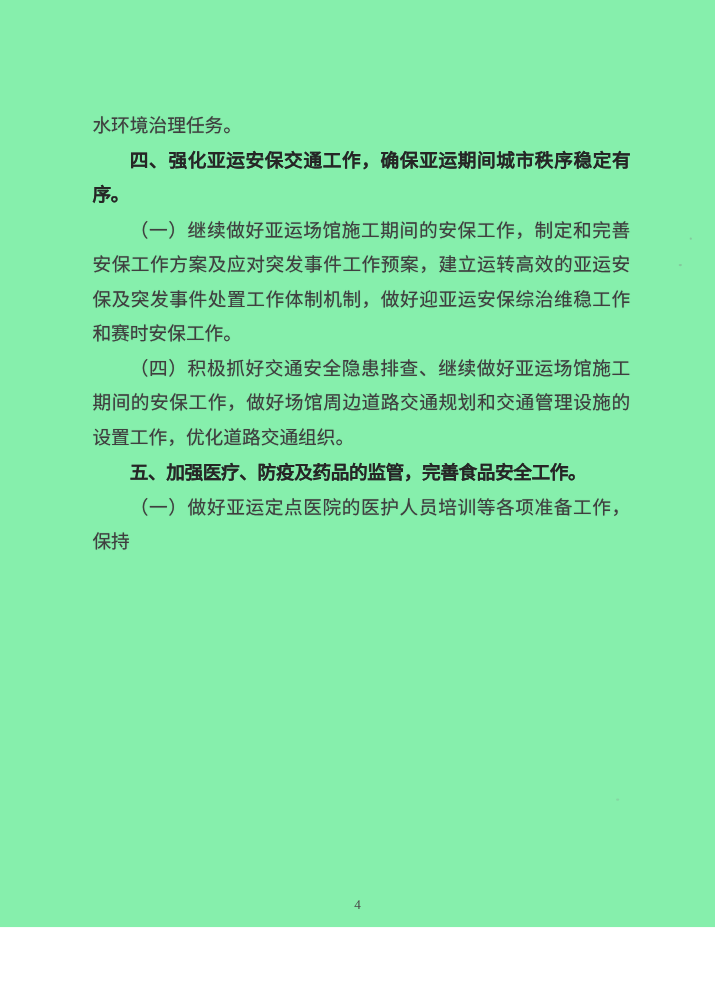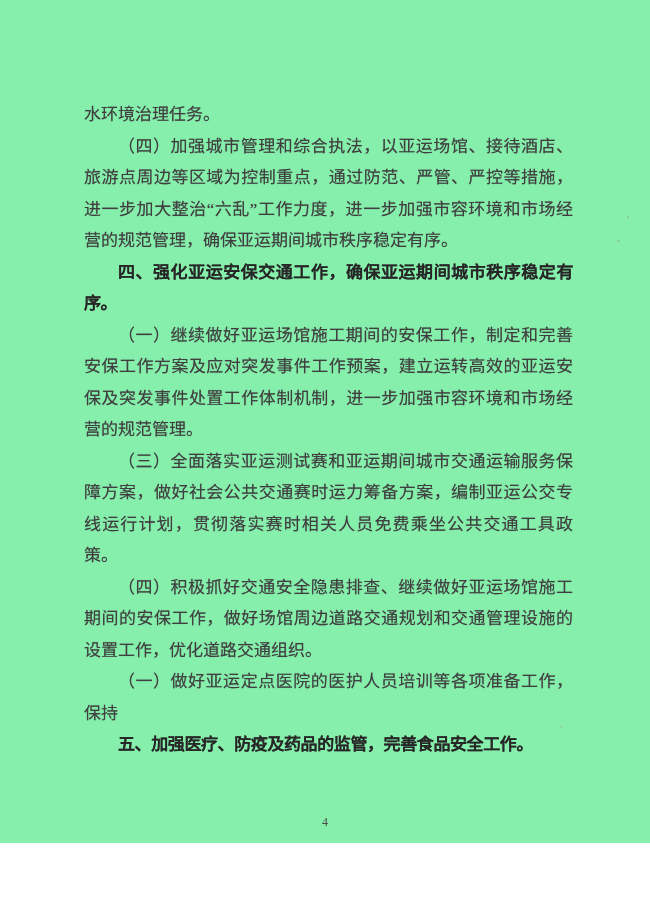--- a/index.html
+++ b/index.html
@@ -60,34 +60,32 @@
   .speck-3 { left: 560px; top: 726px; width: 3px; height: 2px; background: rgba(130,130,130,0.22); }
 </style>
 </head>
 <body>
 
 <div class="page">
 
   <div class="content">
     <p class="para first-line">水环境治理任务。</p>
 
-    <p class="para">（四）加强城市管理和综合执法，以亚运场馆、接待酒店、旅游点周边等区域为控制重点，通过防范、严管、严控等措施，进一步加大整治“六乱”工作力度，进一步加强市容环境和市场经营的规范管理，确保亚运期间城市秩序稳定有序。</p>
 
     <p class="para heading">四、强化亚运安保交通工作，确保亚运期间城市秩序稳定有序。</p>
 
-    <p class="para">（一）继续做好亚运场馆施工期间的安保工作，制定和完善安保工作方案及应对突发事件工作预案，建立运转高效的亚运安保及突发事件处置工作体制机制，进一步加强市容环境和市场经营的规范管理。</p>
+    <p class="para">（一）继续做好亚运场馆施工期间的安保工作，制定和完善安保工作方案及应对突发事件工作预案，建立运转高效的亚运安保及突发事件处置工作体制机制，做好迎亚运安保综治维稳工作和赛时安保工作。</p>
 
 
-    <p class="para">（三）全面落实亚运测试赛和亚运期间城市交通运输服务保障方案，做好社会公共交通赛时运力筹备方案，编制亚运公交专线运行计划，贯彻落实赛时相关人员免费乘坐公共交通工具政策。</p>
 
     <p class="para">（四）积极抓好交通安全隐患排查、继续做好亚运场馆施工期间的安保工作，做好场馆周边道路交通规划和交通管理设施的设置工作，优化道路交通组织。</p>
 
+    <p class="para heading">五、加强医疗、防疫及药品的监管，完善食品安全工作。</p>
+
     <p class="para">（一）做好亚运定点医院的医护人员培训等各项准备工作，保持</p>
-
-    <p class="para heading">五、加强医疗、防疫及药品的监管，完善食品安全工作。</p>
   </div>
 
   <div class="pagenum">4</div>
 
   <span class="speck speck-1"></span>
   <span class="speck speck-2"></span>
   <span class="speck speck-3"></span>
 
 </div>
 

